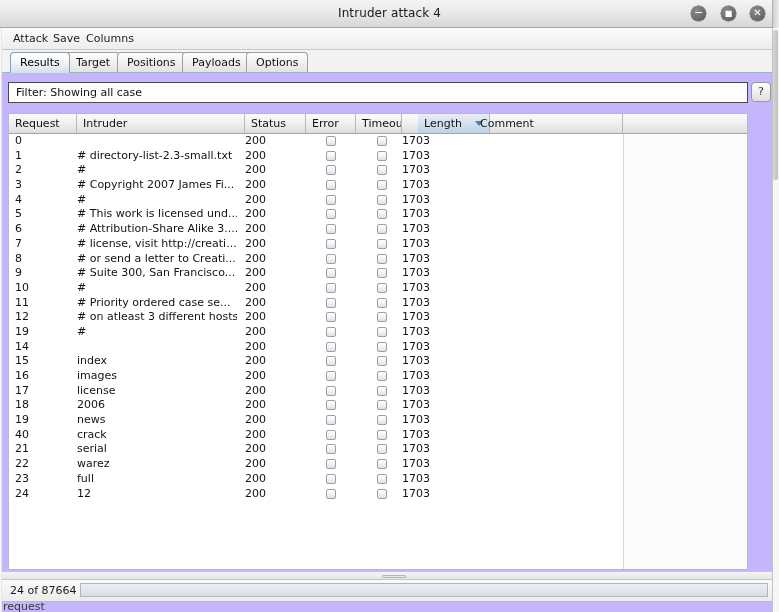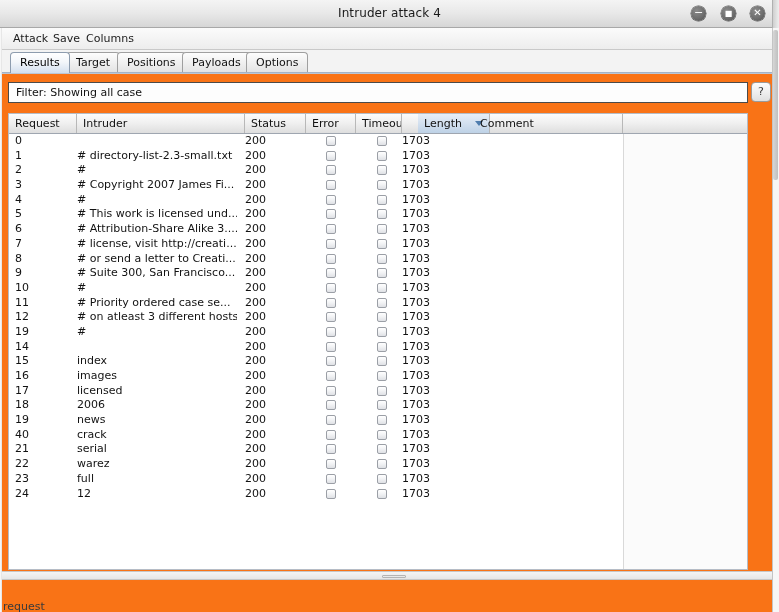--- a/index.html
+++ b/index.html
@@ -16,21 +16,21 @@
     color: #000000;
     position: relative;
   }
 
   
   #window {
     position: absolute;
     left: 0; top: 0;
     width: 779px; height: 612px;
     box-sizing: border-box;
-    background: #f97316;
+    background: #c4b5fd;
     overflow: hidden;
     padding-left: 8px;
   }
 
   
   #titlebar {
     position: absolute;
     left: 0; top: 0;
     width: 779px; height: 28px;
     background: linear-gradient(to bottom, #f4f4f4 0%, #e8e8e8 50%, #d6d6d6 100%);
@@ -554,21 +554,21 @@
             <div class="cell c-request">16</div>
             <div class="cell c-payload">images</div>
             <div class="cell c-status">200</div>
             <div class="cell c-length">1703</div>
             <div class="cell c-comment"></div>
             <div class="cbox cb-error"></div>
             <div class="cbox cb-timeout"></div>
           </div>
           <div class="row">
             <div class="cell c-request">17</div>
-            <div class="cell c-payload">licensed</div>
+            <div class="cell c-payload">license</div>
             <div class="cell c-status">200</div>
             <div class="cell c-length">1703</div>
             <div class="cell c-comment"></div>
             <div class="cbox cb-error"></div>
             <div class="cbox cb-timeout"></div>
           </div>
           <div class="row">
             <div class="cell c-request">18</div>
             <div class="cell c-payload">2006</div>
             <div class="cell c-status">200</div>
@@ -633,20 +633,24 @@
           </div>
         </div>
     </div>
 
   </div>
 
   <div id="splitter">
     <div id="splitter-grip"></div>
   </div>
 
+  <div id="statusbar">
+    <div id="status-count">24 of 87664</div>
+    <div id="progress-track"></div>
+  </div>
 
   <div id="behind-text">request</div>
 
   <div id="outer-scroll-top"></div>
   <div id="outer-scroll-track"></div>
   <div id="outer-scroll-thumb"></div>
 
 </div>
 
 </body></html>

